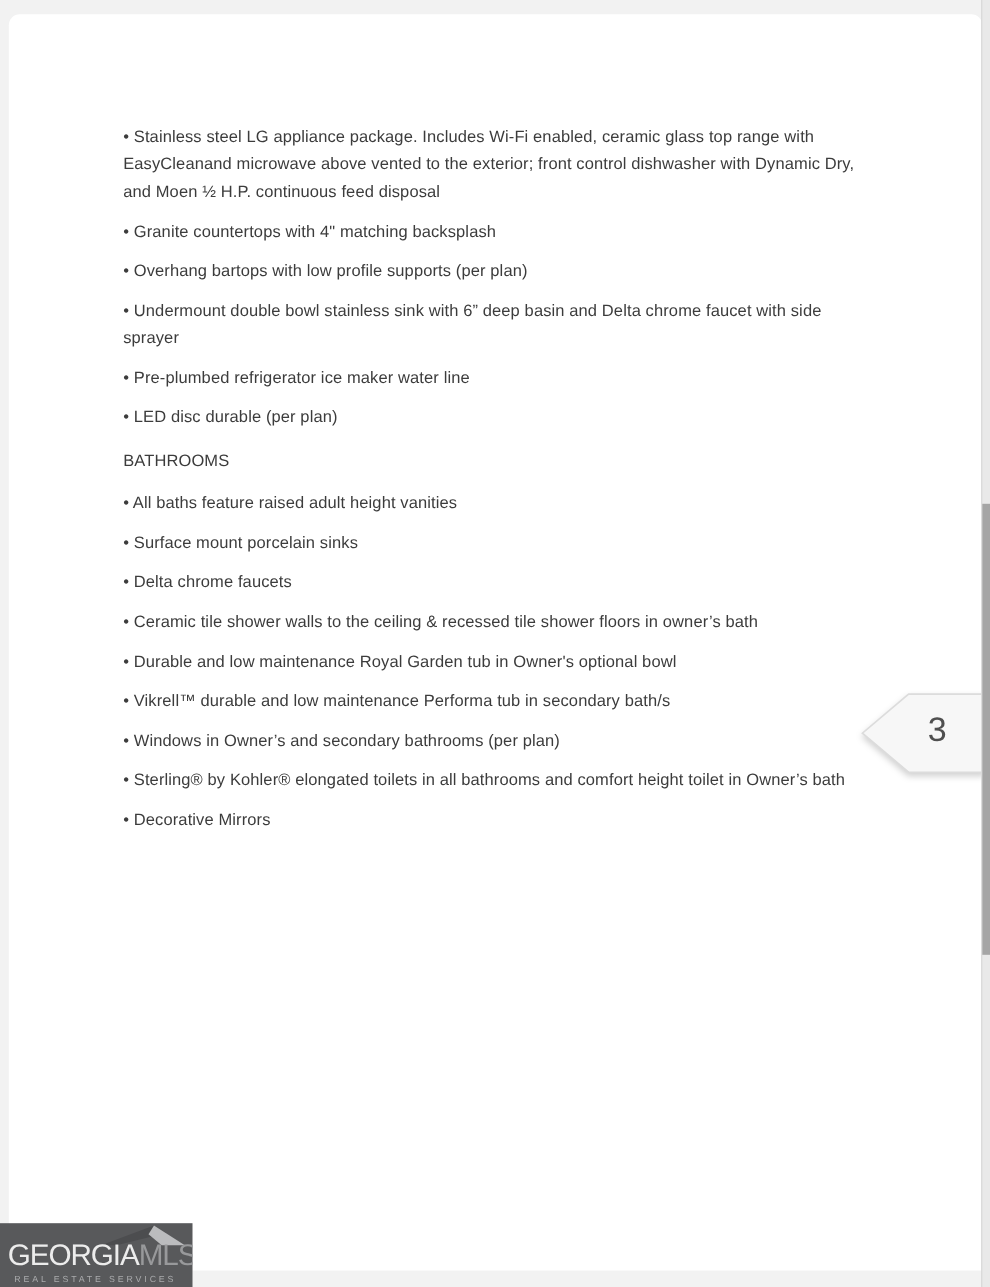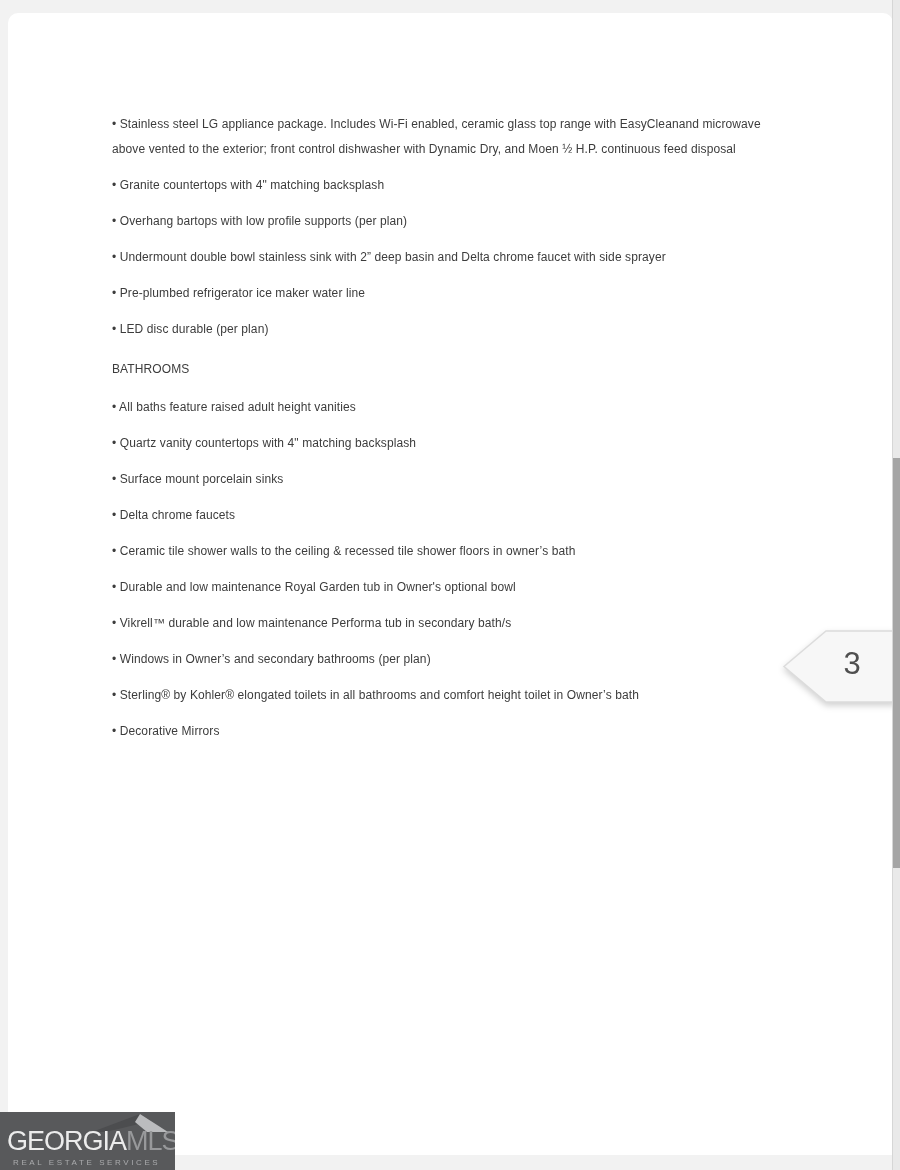--- a/index.html
+++ b/index.html
@@ -15,21 +15,21 @@
     left: 8px; top: 13px;
     width: 885px; height: 1142px;
     background: #ffffff;
     border-radius: 10px 10px 0 0;
   }
   .doc-content {
     position: absolute;
     left: 104px; top: 99px;
     width: 682px;
     color: #3c3c3c;
-    font-size: 12px;
+    font-size: 15px;
     line-height: 25px;
     letter-spacing: 0.1px;
   }
   .doc-content p { margin: 0 0 11px 0; }
   .doc-content p.heading { margin: 15px 0 13px 0; }
 
   
   .page-tag {
     position: absolute;
     left: 778px; top: 626px;
@@ -90,26 +90,25 @@
   }
 </style>
 </head>
 <body>
 
 <div class="doc-page">
   <div class="doc-content">
     <p>• Stainless steel LG appliance package. Includes Wi-Fi enabled, ceramic glass top range with EasyCleanand microwave above vented to the exterior; front control dishwasher with Dynamic Dry, and Moen ½ H.P. continuous feed disposal</p>
     <p>• Granite countertops with 4" matching backsplash</p>
     <p>• Overhang bartops with low profile supports (per plan)</p>
-    <p>• Undermount double bowl stainless sink with 2” deep basin and Delta chrome faucet with side sprayer</p>
+    <p>• Undermount double bowl stainless sink with 6” deep basin and Delta chrome faucet with side sprayer</p>
     <p>• Pre-plumbed refrigerator ice maker water line</p>
     <p>• LED disc durable (per plan)</p>
     <p class="heading">BATHROOMS</p>
     <p>• All baths feature raised adult height vanities</p>
-    <p>• Quartz vanity countertops with 4" matching backsplash</p>
     <p>• Surface mount porcelain sinks</p>
     <p>• Delta chrome faucets</p>
     <p>• Ceramic tile shower walls to the ceiling &amp; recessed tile shower floors in owner’s bath</p>
     <p>• Durable and low maintenance Royal Garden tub in Owner's optional bowl</p>
     <p>• Vikrell™ durable and low maintenance Performa tub in secondary bath/s</p>
     <p>• Windows in Owner’s and secondary bathrooms (per plan)</p>
     <p>• Sterling® by Kohler® elongated toilets in all bathrooms and comfort height toilet in Owner’s bath</p>
     <p>• Decorative Mirrors</p>
   </div>
 </div>

